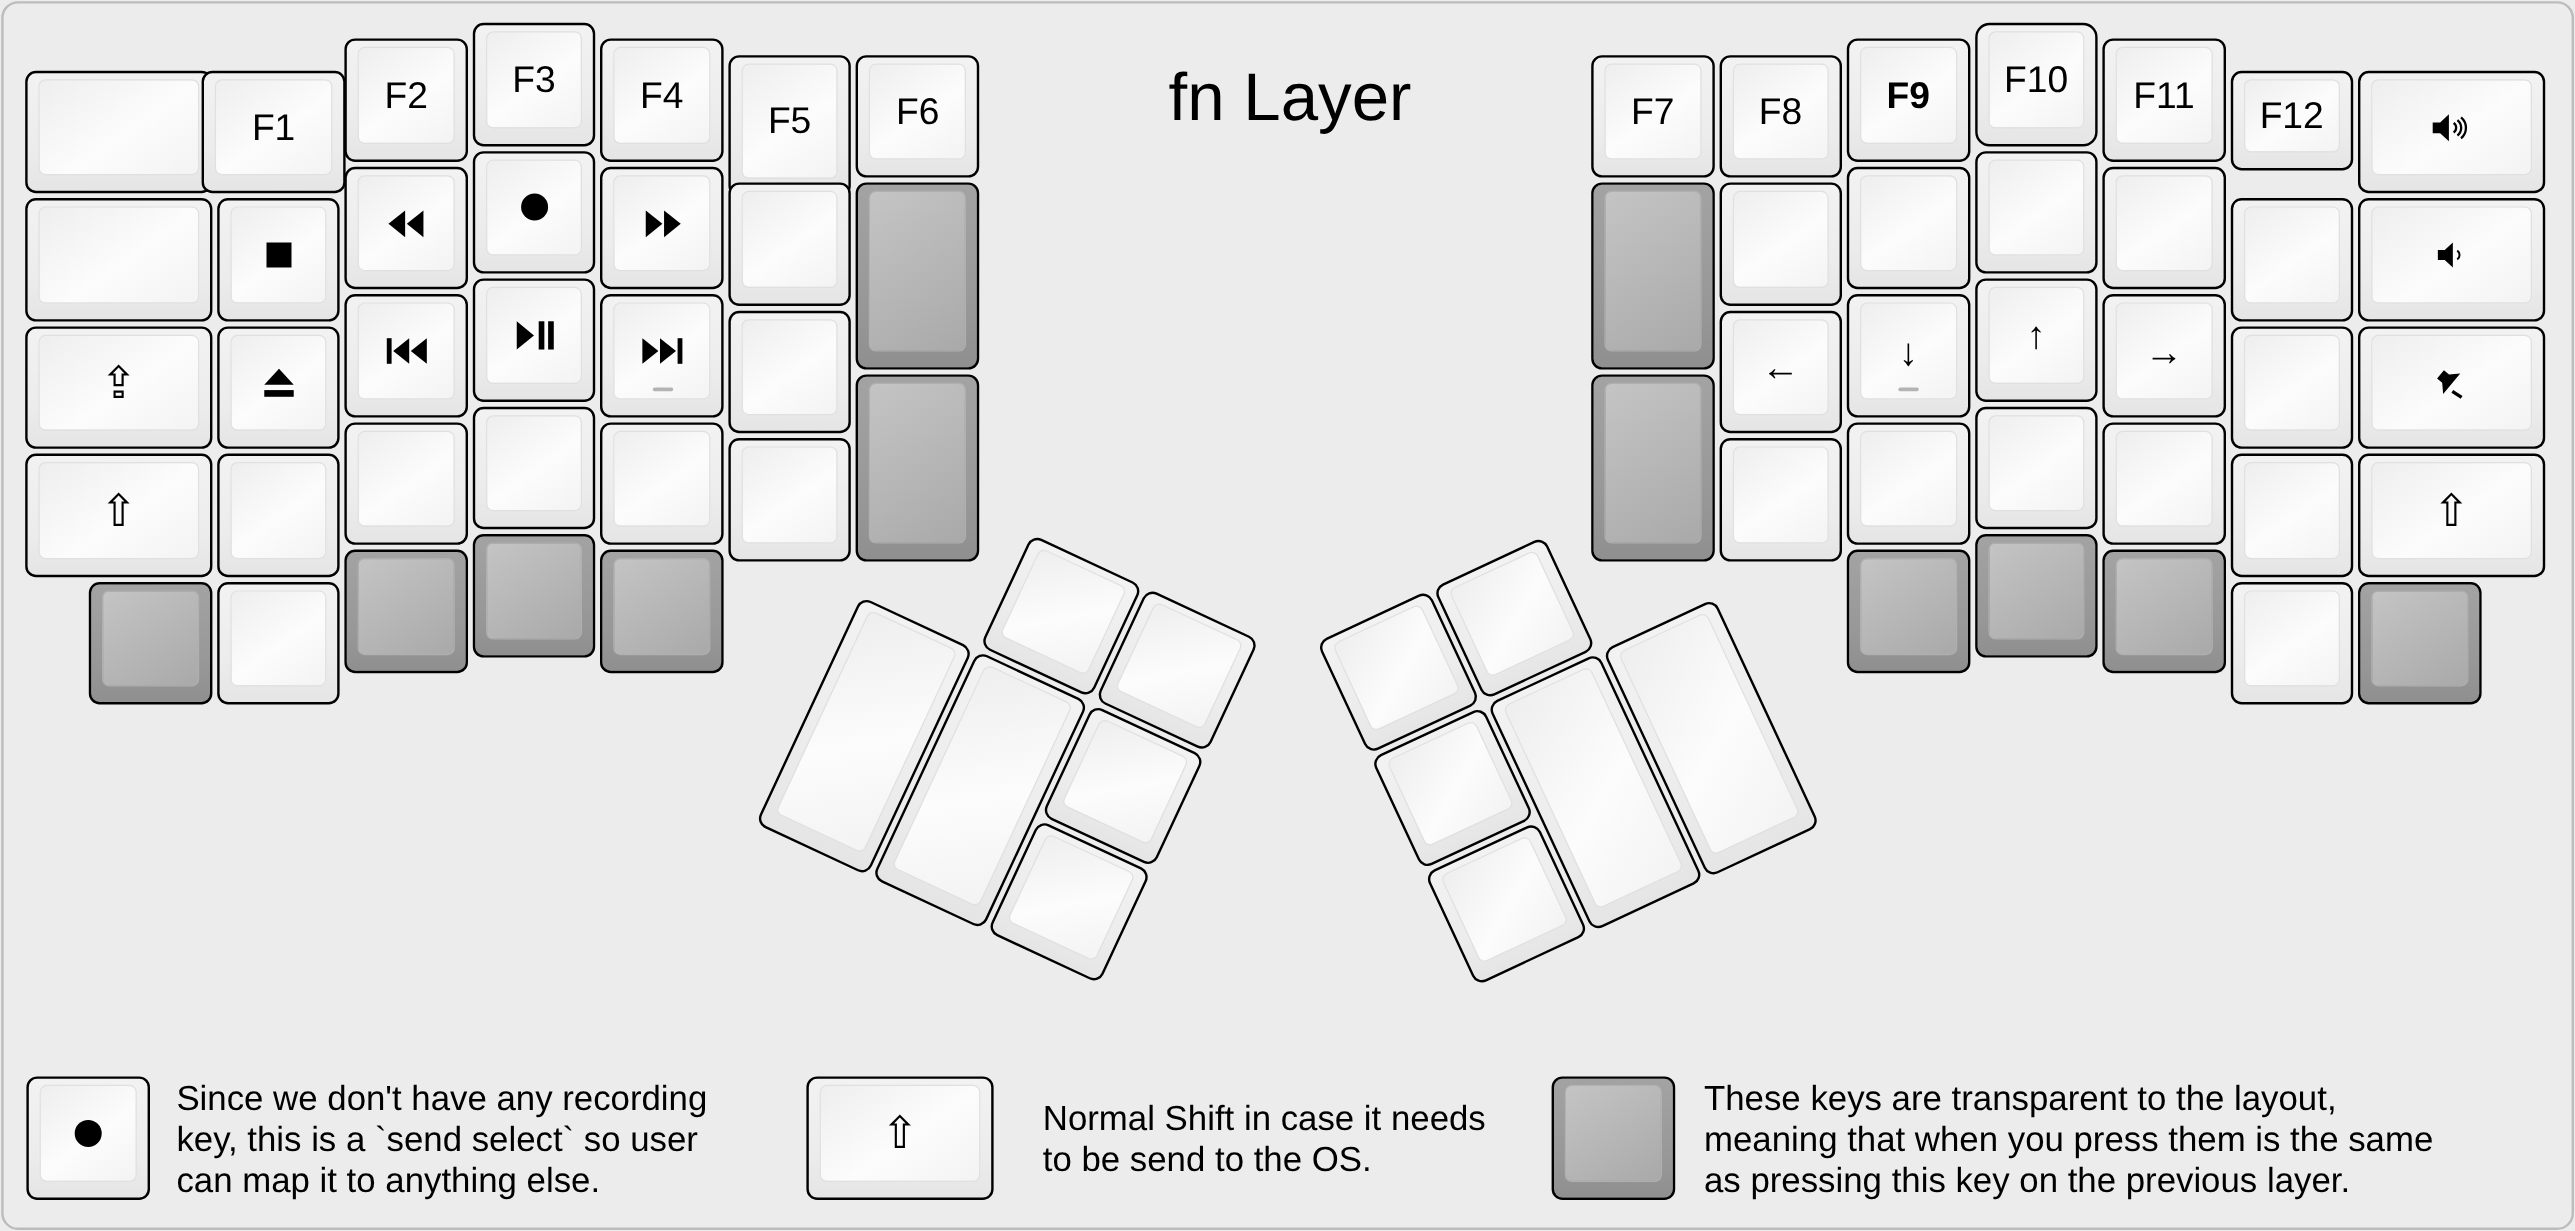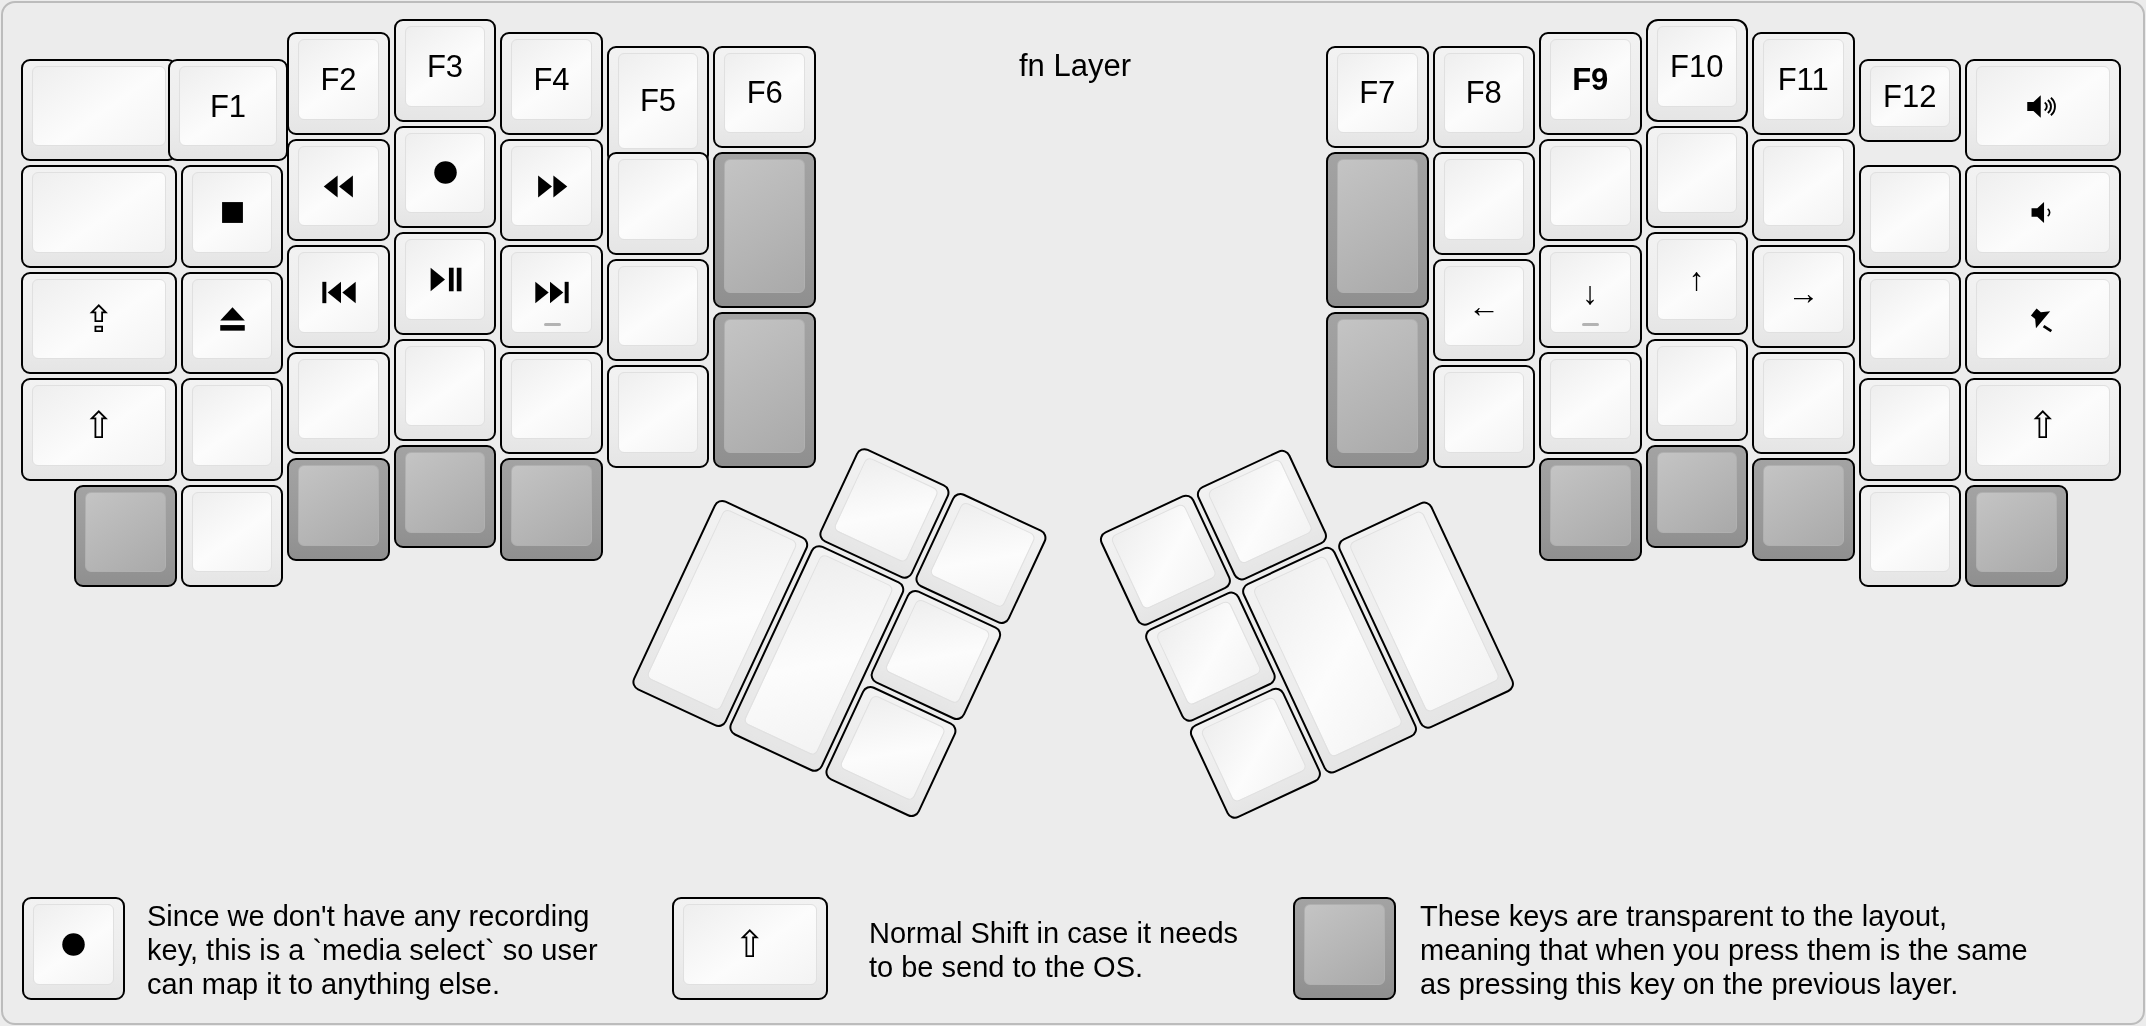--- a/index.html
+++ b/index.html
@@ -35,21 +35,21 @@
   .ico svg{display:block;}
   .homing{
     position:absolute;left:50%;bottom:6px;width:17px;height:3px;margin-left:-8px;
     background:#b3b3b3;border-radius:2px;
   }
   .cluster{position:absolute;width:320px;height:320px;}
   #left-cluster{left:763px;top:400px;transform:rotate(25deg);transform-origin:0 0;}
   #right-cluster{left:1067px;top:400px;transform:rotate(-25deg);transform-origin:100% 0;}
   #page-title{
     position:absolute;left:1075px;top:48px;transform:translateX(-50%);
-    font-size:31px;white-space:nowrap;
+    font-size:56px;white-space:nowrap;
   }
   .note-text{
     position:absolute;font-size:29px;line-height:34px;white-space:pre-line;
   }
   #note1-text{left:147px;top:899px;}
   #note2-text{left:855px;top:916px;margin-left:14px;}
   #note3-text{left:1420px;top:899px;}
 </style>
 </head>
 <body>
@@ -409,21 +409,21 @@
       </div>
       <div class="key" style="left: 106.5px; top: 106.5px; width: 102.5px; height: 209px;">
         <div class="cap"></div>
       </div>
       <div class="key" style="left: 213px; top: 106.5px; width: 102.5px; height: 209px;">
         <div class="cap"></div>
       </div>
     </div>
   <div id="legend">
     <div class="note-text" id="note1-text">Since we don't have any recording
-key, this is a `media select` so user
+key, this is a `send select` so user
 can map it to anything else.</div>
     <div class="note-text" id="note2-text">Normal Shift in case it needs
 to be send to the OS.</div>
     <div class="note-text" id="note3-text">These keys are transparent to the layout,
 meaning that when you press them is the same
 as pressing this key on the previous layer.</div>
   <div class="key" style="left: 22px; top: 897px; width: 102.5px; height: 102.5px;">
         <div class="cap">
           <span class="ico ">
             <svg width="27" height="27" viewBox="0 0 24 24">

